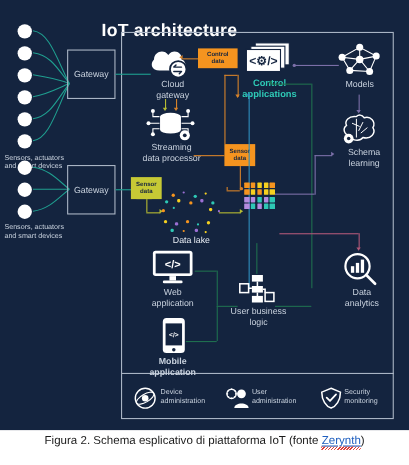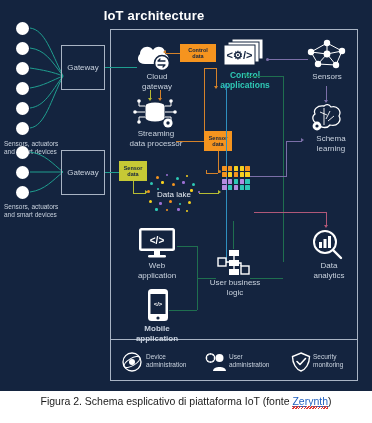--- a/index.html
+++ b/index.html
@@ -9,43 +9,43 @@
     font-family:"Liberation Sans", sans-serif;
   }
   #root{position:relative;width:372px;height:423px;}
 
   
   .card{
     position:absolute;left:0;top:0;width:372px;height:391px;
     background:#14243f;
   }
   .title{
-    position:absolute;left:0;top:8px;width:308px;
+    position:absolute;left:0;top:20px;width:308px;
     text-align:center;
-    color:#ffffff;font-size:13px;font-weight:bold;letter-spacing:.2px;
+    color:#ffffff;font-size:16px;font-weight:bold;letter-spacing:.2px;
   }
   
   .frame{
     position:absolute;left:110px;top:29px;width:248px;height:352px;
     border:1.5px solid #a9b4c4;
     box-sizing:border-box;
   }
   .frame-sep{
     position:absolute;left:110px;top:339px;width:248px;height:0;
     border-top:1.5px solid #a9b4c4;
   }
 
   
   .node{position:absolute;}
   .lbl{
     position:absolute;color:#c9d2de;font-size:8px;line-height:9.5px;
     text-align:center;white-space:pre-line;
   }
   .lbl.small{font-size:6.5px;line-height:8px;}
-  .lbl.white{color:#e7ecf3;}
+  .lbl.white{color:#e7ecf3;margin-top:24px;}
   .lbl.teal{color:#2ec8b5;font-weight:bold;font-size:8.5px;line-height:10px;}
   .lbl.left{text-align:left;}
 
   .circle{
     position:absolute;width:13px;height:13px;border-radius:50%;
     background:#ffffff;
   }
   .gwbox{
     position:absolute;border:1.3px solid #a9b4c4;box-sizing:border-box;
     color:#c9d2de;font-size:8px;
@@ -196,21 +196,21 @@
       </g>
       <g fill="#ffffff">
         <circle cx="22" cy="5" r="3.2"></circle>
           <circle cx="6" cy="14" r="3.2"></circle>
         <circle cx="37" cy="13" r="3.2"></circle>
           <circle cx="13" cy="26" r="3.2"></circle>
         <circle cx="31" cy="27" r="3.2"></circle>
           <circle cx="22" cy="16" r="3.4"></circle>
       </g>
     </svg>
-    <div class="lbl" style="left:302px;top:72px;width:50px;">Sensors</div>
+    <div class="lbl" style="left:302px;top:72px;width:50px;">Models</div>
 
     <div class="ln h c-purple" style="left:268px;top:59px;width:40px;"></div>
     <div class="dot" style="left:266px;top:58px;background:#7b6fa8;"></div>
 
     <div class="ln h c-green" style="left:247px;top:76px;width:36px;"></div>
     <div class="arw" style="left:244px;top:73px;border-top:2.6px solid transparent;border-bottom:2.6px solid transparent;border-right:3.6px solid #1f6f4f;"></div>
     <div class="ln v c-green" style="left:283px;top:76px;height:186px;"></div>
 
     <svg class="node" style="left:310px;top:103px;" width="36" height="30">
       <path d="M14,3 C7,2 3,7 5,11 C1,14 3,20 8,20 C9,25 17,26 20,22 C27,24 32,18 29,13 C32,8 27,2 21,4 C19,1 16,1 14,3 Z" fill="none" stroke="#ffffff" stroke-width="1.3"></path>

